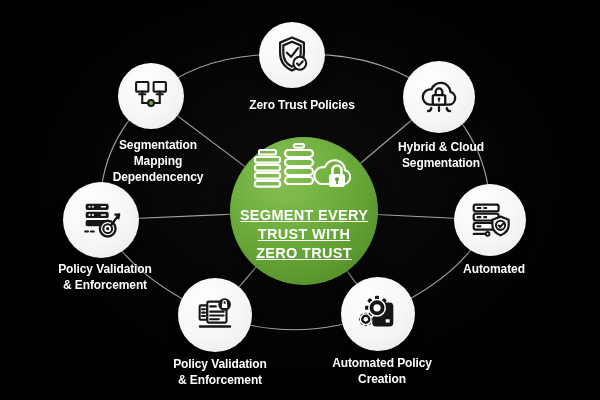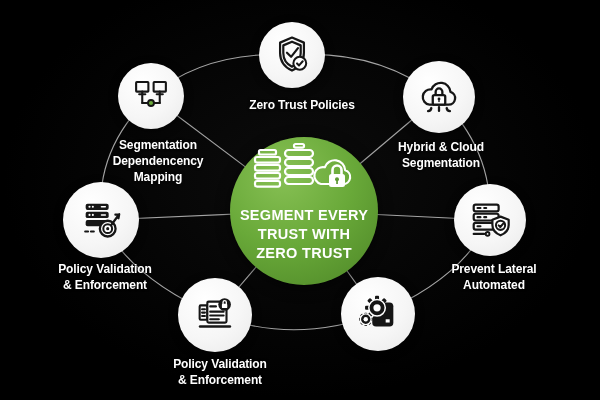--- a/index.html
+++ b/index.html
@@ -15,21 +15,21 @@
     display:flex;align-items:center;justify-content:center;
     box-shadow:0 2px 8px rgba(0,0,0,.55);
   }
   .hub{
     position:absolute;border-radius:50%;z-index:2;
     background:radial-gradient(circle at 36% 26%, #87c054 0%, #69a939 48%, #4c8526 100%);
     box-shadow:0 3px 14px rgba(0,0,0,.6);
   }
   .hub-text{
     position:absolute;z-index:3;text-align:center;color:#fff;font-weight:bold;
-    font-size:14.5px;line-height:19px;letter-spacing:.3px;
+    font-size:14.5px;line-height:19px;letter-spacing:.3px;text-decoration:underline;
   }
   .hub-icon{position:absolute;z-index:3;}
   .label{
     position:absolute;z-index:3;text-align:center;color:#fff;font-weight:bold;
     font-size:12px;line-height:16px;letter-spacing:-.1px;
     text-shadow:0 0 3px rgba(0,0,0,.9);
   }
   .label span{display:block;}
 </style>
 </head>
@@ -90,22 +90,22 @@
         <rect x="27" y="8" width="14" height="11" rx="0.8"></rect>
         <path d="M14 19 v3 M10.5 22 h7 M14 22 v10"></path>
         <path d="M34 19 v3 M30.5 22 h7 M34 22 v10"></path>
         <path d="M14 32 h20"></path>
       </g>
       <circle cx="24" cy="32" r="3.4" fill="#6cab3a" stroke="#161616" stroke-width="2.2"></circle>
     </svg>
   </div>
   <div class="label" style="left:98px;top:137px;width:120px;">
     <span>Segmentation</span>
+    <span>Mapping</span>
     <span>Dependencency</span>
-    <span>Mapping</span>
   </div>
 
   <div class="node" style="left:259px;top:22px;width:66px;height:66px;">
     <svg width="44" height="44" viewBox="0 0 48 48">
       <g stroke="#161616" stroke-width="2.4" fill="none" stroke-linecap="round" stroke-linejoin="round">
         <path d="M24 5 L37 10.5 V21.5 C37 30.5 31.5 37.5 24 41 C16.5 37.5 11 30.5 11 21.5 V10.5 Z"></path>
         <path d="M24 9.5 L33.5 13.5 V21.8 C33.5 28.6 29.5 34 24 36.8 C18.5 34 14.5 28.6 14.5 21.8 V13.5 Z"></path>
         <path d="M18.5 21.5 L23 26 L30.5 16.5"></path>
       </g>
       <circle cx="32.5" cy="33" r="7" fill="#ffffff" stroke="#161616" stroke-width="2.2"></circle>
@@ -146,21 +146,20 @@
         <path d="M11 30.5 h3"></path>
         <path d="M7 38.5 h11"></path>
       </g>
       <circle cx="21.5" cy="38.5" r="1.9" fill="none" stroke="#161616" stroke-width="2"></circle>
       <path d="M35 20.5 l8.5 3.2 v5.5 c0 5.6 -4.2 9 -8.5 10.8 c-4.3 -1.8 -8.5 -5.2 -8.5 -10.8 v-5.5 Z" fill="#ffffff" stroke="#161616" stroke-width="2.3" stroke-linejoin="round"></path>
       <circle cx="35" cy="29.5" r="4.8" fill="none" stroke="#161616" stroke-width="2.1"></circle>
       <path d="M33 29.6 l1.7 1.7 l3.1 -3.6" stroke="#161616" stroke-width="2.1" fill="none" stroke-linecap="round" stroke-linejoin="round"></path>
     </svg>
   </div>
   <div class="label" style="left:424px;top:261px;width:140px;">
-    <span>Prevent Lateral</span>
     <span>Automated</span>
   </div>
 
   <div class="node" style="left:341px;top:277px;width:74px;height:74px;">
     <svg width="46" height="46" viewBox="0 0 48 48">
       <path d="M26 12 h10 a4 4 0 0 1 4 4 v17 a4 4 0 0 1 -4 4 H22 a4 4 0 0 1 -4 -4 V19 Z" fill="#161616"></path>
       <line x1="16" y1="28" x2="30" y2="12" stroke="#ffffff" stroke-width="3"></line>
       <rect x="32" y="29.5" width="4.2" height="3.4" fill="#ffffff"></rect>
       <g fill="#161616">
         <rect x="20.9" y="5" width="4.2" height="6" rx="1" transform="rotate(0 23 17.5)"></rect>
@@ -181,20 +180,24 @@
         <rect x="9.7" y="22.6" width="3" height="4.4" rx="0.8" transform="rotate(135 11.2 29.5)"></rect>
         <rect x="9.7" y="22.6" width="3" height="4.4" rx="0.8" transform="rotate(180 11.2 29.5)"></rect>
         <rect x="9.7" y="22.6" width="3" height="4.4" rx="0.8" transform="rotate(225 11.2 29.5)"></rect>
         <rect x="9.7" y="22.6" width="3" height="4.4" rx="0.8" transform="rotate(270 11.2 29.5)"></rect>
         <rect x="9.7" y="22.6" width="3" height="4.4" rx="0.8" transform="rotate(315 11.2 29.5)"></rect>
       </g>
       <circle cx="11.2" cy="29.5" r="5.6" fill="#161616" stroke="#ffffff" stroke-width="1.4"></circle>
       <circle cx="11.2" cy="29.5" r="2.3" fill="#ffffff"></circle>
     </svg>
   </div>
+  <div class="label" style="left:312px;top:355px;width:140px;">
+    <span>Automated Policy</span>
+    <span>Creation</span>
+  </div>
 
   <div class="node" style="left:178px;top:278px;width:74px;height:74px;">
     <svg width="46" height="46" viewBox="0 0 48 48">
       <g stroke="#161616" stroke-width="2.2" fill="none" stroke-linecap="round" stroke-linejoin="round">
         <rect x="8" y="14" width="8" height="15" rx="1"></rect>
         <path d="M10.5 18 h3 M10.5 21.5 h3 M10.5 25 h3"></path>
         <rect x="16" y="10" width="20" height="22" rx="1.5" fill="#ffffff"></rect>
         <path d="M19 15 h6 M19 20.5 h14 M19 24.5 h14 M19 28.5 h9"></path>
         <path d="M8.5 36 h31" stroke-width="2.8"></path>
       </g>

